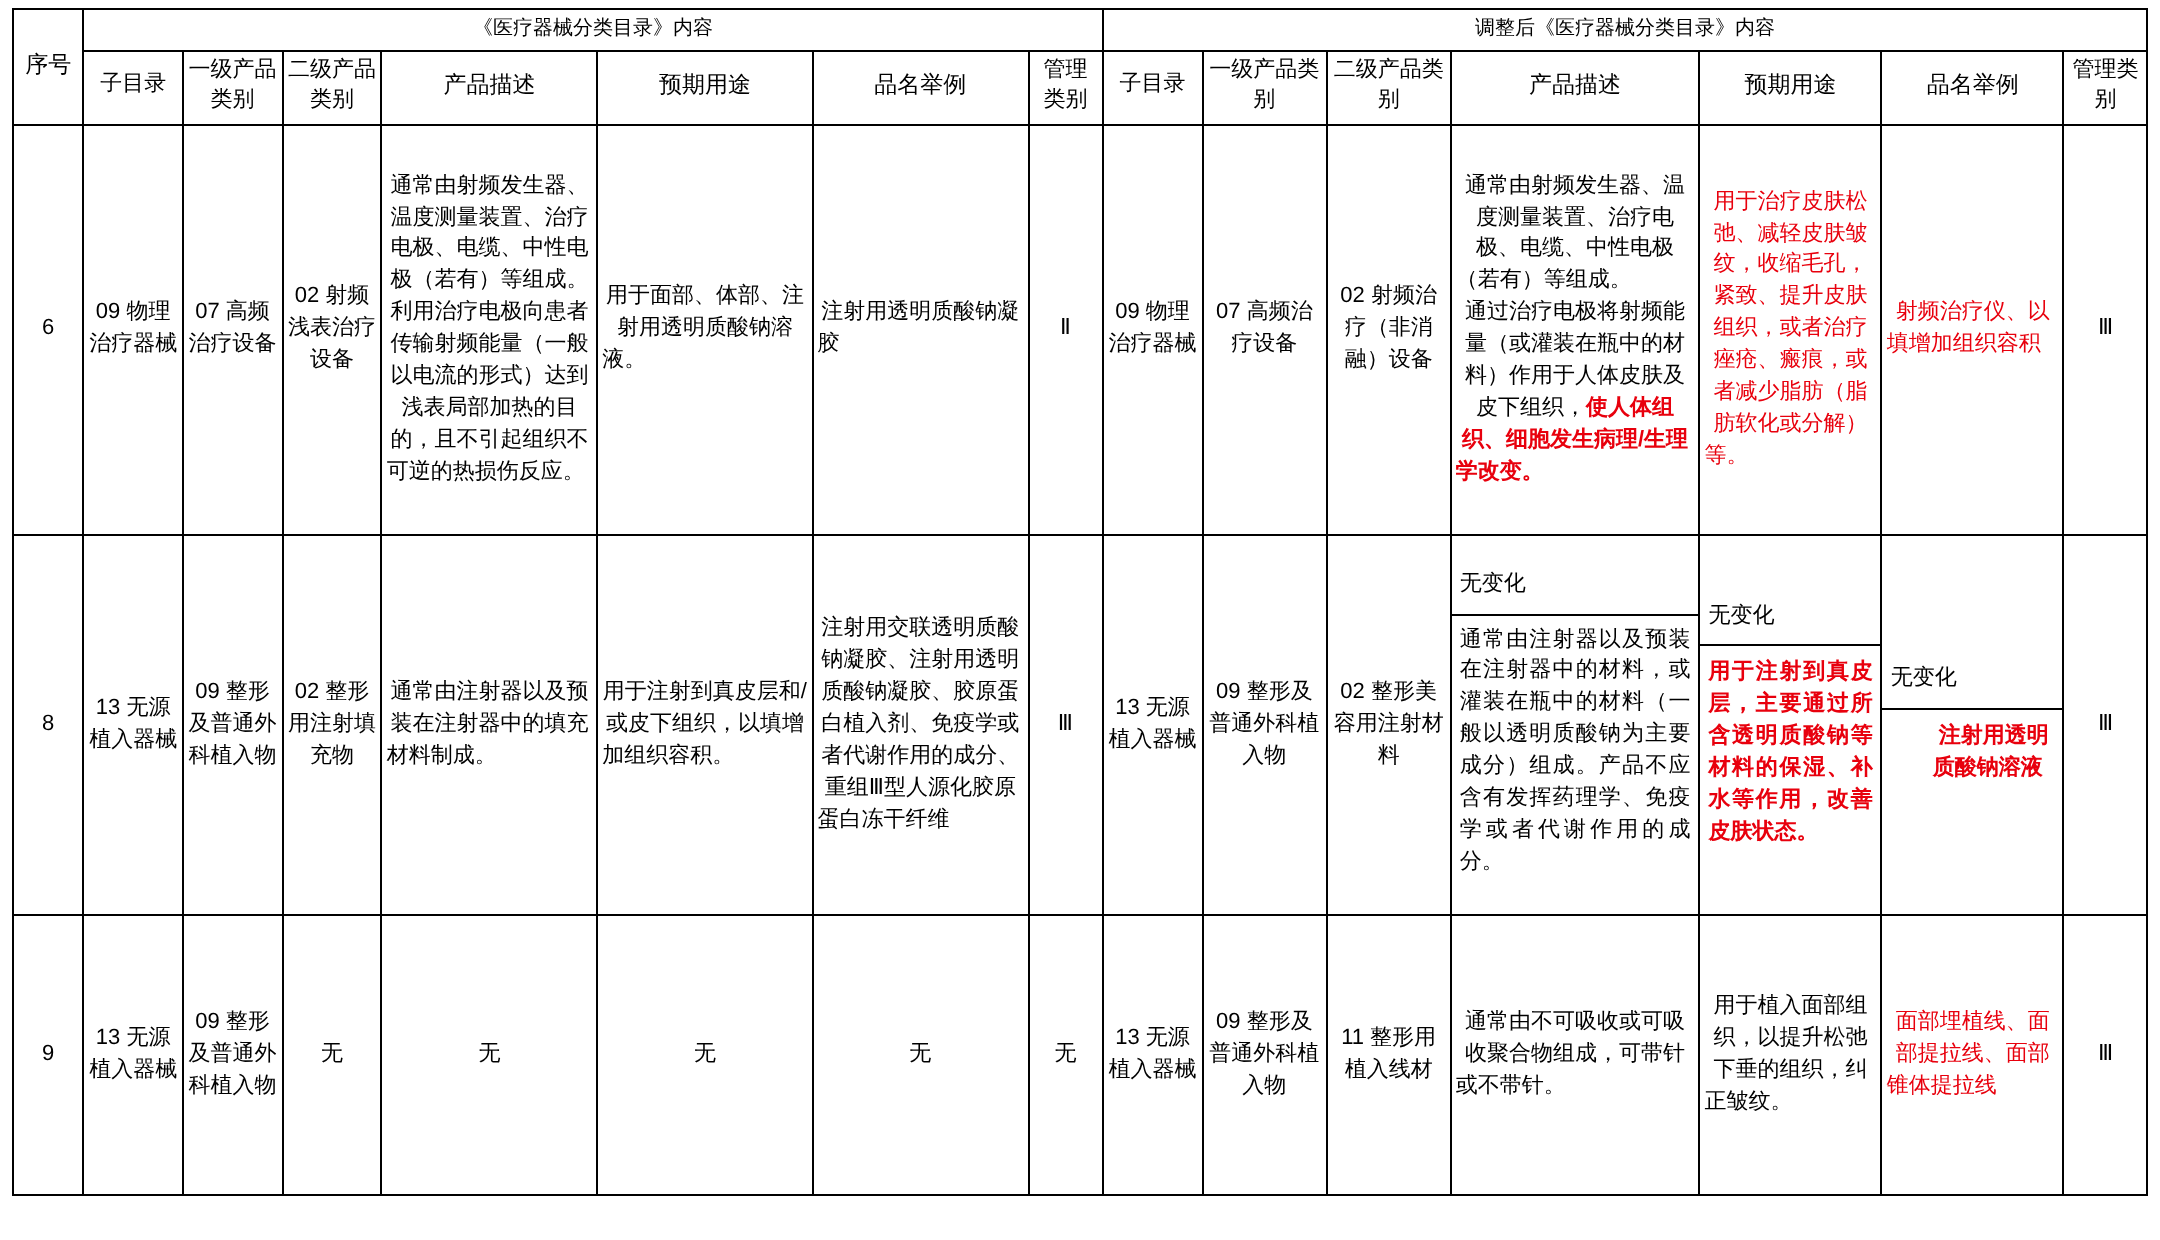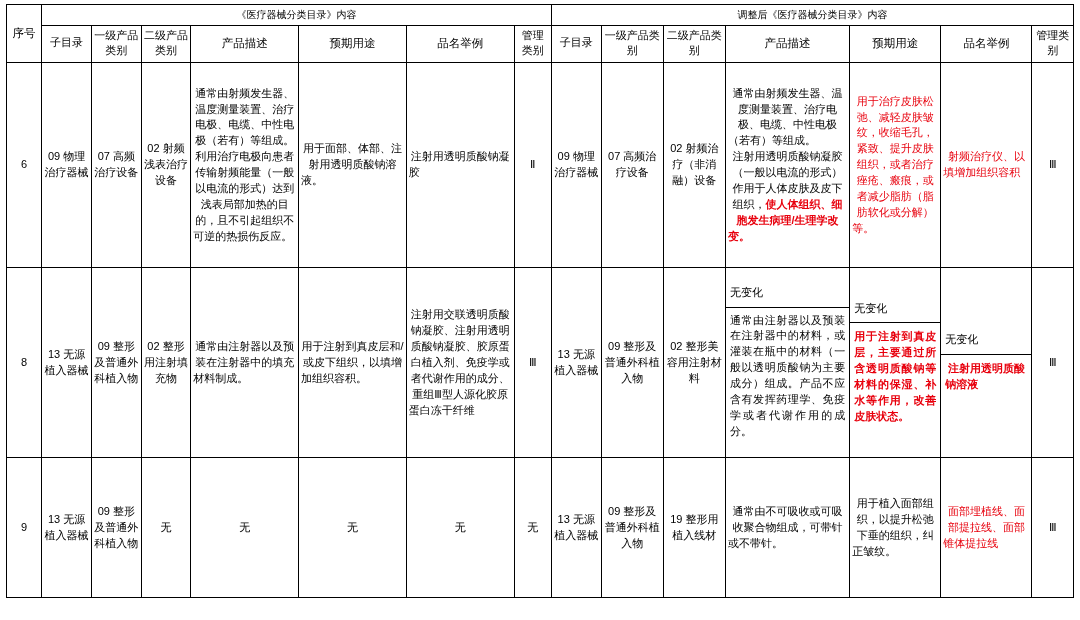--- a/index.html
+++ b/index.html
@@ -127,21 +127,21 @@
       <td class="cell-text">通常由射频发生器、温度测量装置、治疗电极、电缆、中性电极（若有）等组成。利用治疗电极向患者传输射频能量（一般以电流的形式）达到浅表局部加热的目的，且不引起组织不可逆的热损伤反应。</td>
       <td class="cell-text">用于面部、体部、注射用透明质酸钠溶液。</td>
       <td class="cell-text">注射用透明质酸钠凝胶</td>
       <td class="cell-center">Ⅱ</td>
 
       <td class="cell-center">09 物理治疗器械</td>
       <td class="cell-center">07 高频治疗设备</td>
       <td class="cell-center">02 射频治疗（非消融）设备</td>
       <td class="cell-text">
         <span>通常由射频发生器、温度测量装置、治疗电极、电缆、中性电极（若有）等组成。</span><br>
-        <span>注射用透明质酸钠凝胶（一般以电流的形式）作用于人体皮肤及皮下组织，</span><span class="red">使人体组织、细胞发生病理/生理学改变。</span>
+        <span>通过治疗电极将射频能量（或灌装在瓶中的材料）作用于人体皮肤及皮下组织，</span><span class="red">使人体组织、细胞发生病理/生理学改变。</span>
       </td>
       <td class="cell-text red">用于治疗皮肤松弛、减轻皮肤皱纹，收缩毛孔，紧致、提升皮肤组织，或者治疗痤疮、瘢痕，或者减少脂肪（脂肪软化或分解）等。</td>
       <td class="cell-text red">射频治疗仪、以填增加组织容积</td>
       <td class="cell-center">Ⅲ</td>
     </tr>
 
     <tr class="mid">
       <td class="cell-center">8</td>
       <td class="cell-center">13 无源植入器械</td>
       <td class="cell-center">09 整形及普通外科植入物</td>
@@ -157,38 +157,38 @@
       <td class="cell-text" style="padding:0;">
         <div style="border-bottom:1px solid #000; padding:6px 4px; text-align:center;">无变化</div>
         <div style="padding:6px 4px; text-align:justify;font-family:Liberation Mono, monospace;">通常由注射器以及预装在注射器中的材料，或灌装在瓶中的材料（一般以透明质酸钠为主要成分）组成。产品不应含有发挥药理学、免疫学或者代谢作用的成分。</div>
       </td>
       <td class="cell-text" style="padding:0;">
         <div style="border-bottom:1px solid #000; padding:6px 4px; text-align:center;">无变化</div>
         <div class="red" style="padding:6px 4px; text-align:justify;">用于注射到真皮层，主要通过所含透明质酸钠等材料的保湿、补水等作用，改善皮肤状态。</div>
       </td>
       <td class="cell-text" style="padding:0;">
         <div style="border-bottom:1px solid #000; padding:6px 4px; text-align:center;">无变化</div>
-        <div class="red" style="padding:6px 4px; text-align:center;">注射用透明质酸钠溶液</div>
+        <div class="red" style="padding:6px 4px; text-align:center;margin-left:21px;">注射用透明质酸钠溶液</div>
       </td>
       <td class="cell-center">Ⅲ</td>
     </tr>
 
     <tr class="short">
       <td class="cell-center">9</td>
       <td class="cell-center">13 无源植入器械</td>
       <td class="cell-center">09 整形及普通外科植入物</td>
       <td class="cell-center">无</td>
       <td class="cell-center">无</td>
       <td class="cell-center">无</td>
       <td class="cell-center">无</td>
       <td class="cell-center">无</td>
 
       <td class="cell-center">13 无源植入器械</td>
       <td class="cell-center">09 整形及普通外科植入物</td>
-      <td class="cell-center">19 整形用植入线材</td>
+      <td class="cell-center">11 整形用植入线材</td>
       <td class="cell-text">通常由不可吸收或可吸收聚合物组成，可带针或不带针。</td>
       <td class="cell-text">用于植入面部组织，以提升松弛下垂的组织，纠正皱纹。</td>
       <td class="cell-text red">面部埋植线、面部提拉线、面部锥体提拉线</td>
       <td class="cell-center">Ⅲ</td>
     </tr>
   </tbody>
     </table>
 </div>
 
 </body></html>

